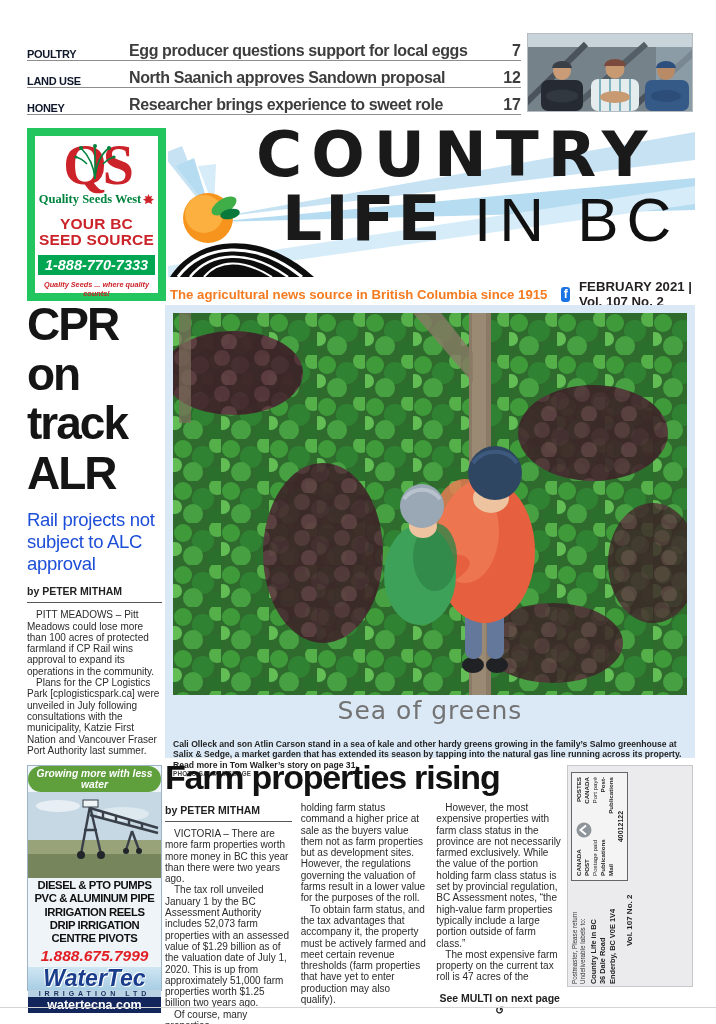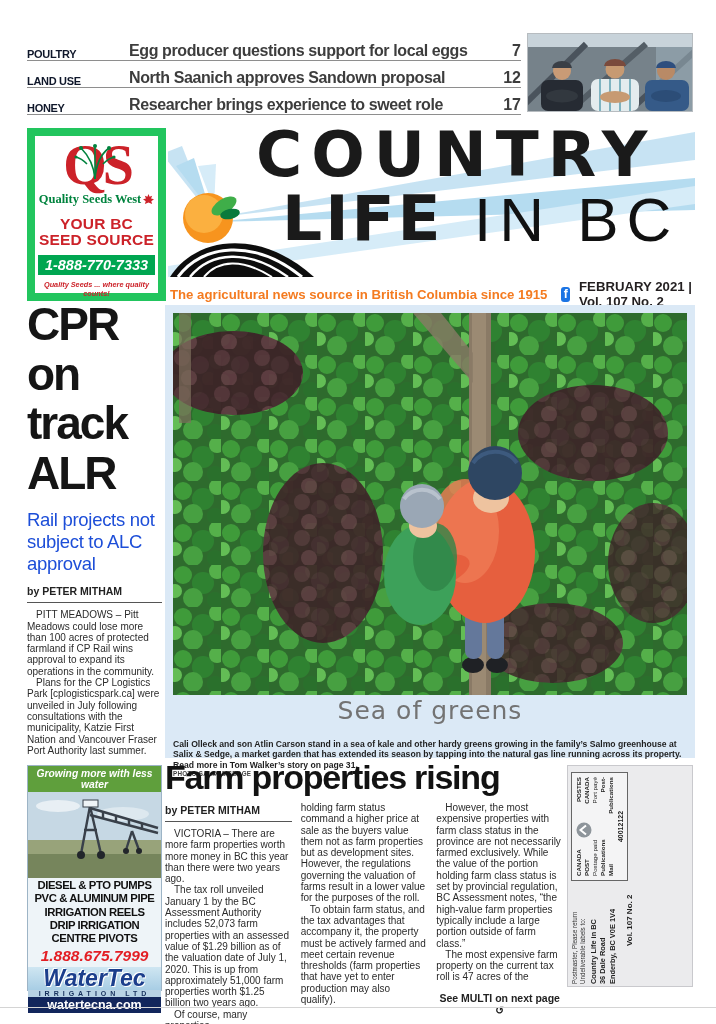--- a/index.html
+++ b/index.html
@@ -65,21 +65,21 @@
   .panel .photo{width:514px;height:382px;display:block;}
   .sea-title{text-align:center;font-family:"DejaVu Sans",sans-serif;font-weight:400;
              font-size:25px;color:#737373;letter-spacing:1px;margin-top:1px;}
   .sea-cap{font-size:8.6px;font-weight:700;line-height:1.22;color:#1f1f1f;margin-top:14px;}
   .sea-credit{font-size:6.3px;font-weight:700;color:#3f3f3f;letter-spacing:0.3px;}
 
   
   .wt{left:27px;top:765px;width:135px;height:226px;box-sizing:border-box;border:1px solid #9db4c6;
       background:#eef4f8;cursor:pointer;}
   .wt-banner{background:#5f9f3c;color:#fff;font-weight:700;font-style:italic;font-size:10.3px;
-             text-align:center;padding:2px 0;}
+             text-align:center;padding:2px 0;border-radius:13px;}
   .wt-photo{display:block;}
   .wt-lines{text-align:center;margin-top:1px;}
   .wt-line{font-size:11.3px;font-weight:800;color:#101010;line-height:1.18;letter-spacing:-0.4px;}
   .wt-phone{color:#e31e24;font-weight:800;font-style:italic;font-size:15.5px;text-align:center;margin-top:1px;}
   .wt-logo{background:linear-gradient(180deg,#cfe6f2,#9cc6e0);text-align:center;margin-top:2px;}
   .wt-brand{font-weight:800;font-style:italic;font-size:23px;color:#1b3e8c;
             text-shadow:1px 1px 0 #fff,-1px -1px 0 #fff;line-height:1.0;}
   .wt-sub{font-size:7px;font-weight:700;letter-spacing:4px;color:#17305c;background:#b8d2e4;}
   .wt-site{background:#12265c;color:#fff;font-weight:800;font-size:12.5px;text-align:center;padding:1px 0;}
 

